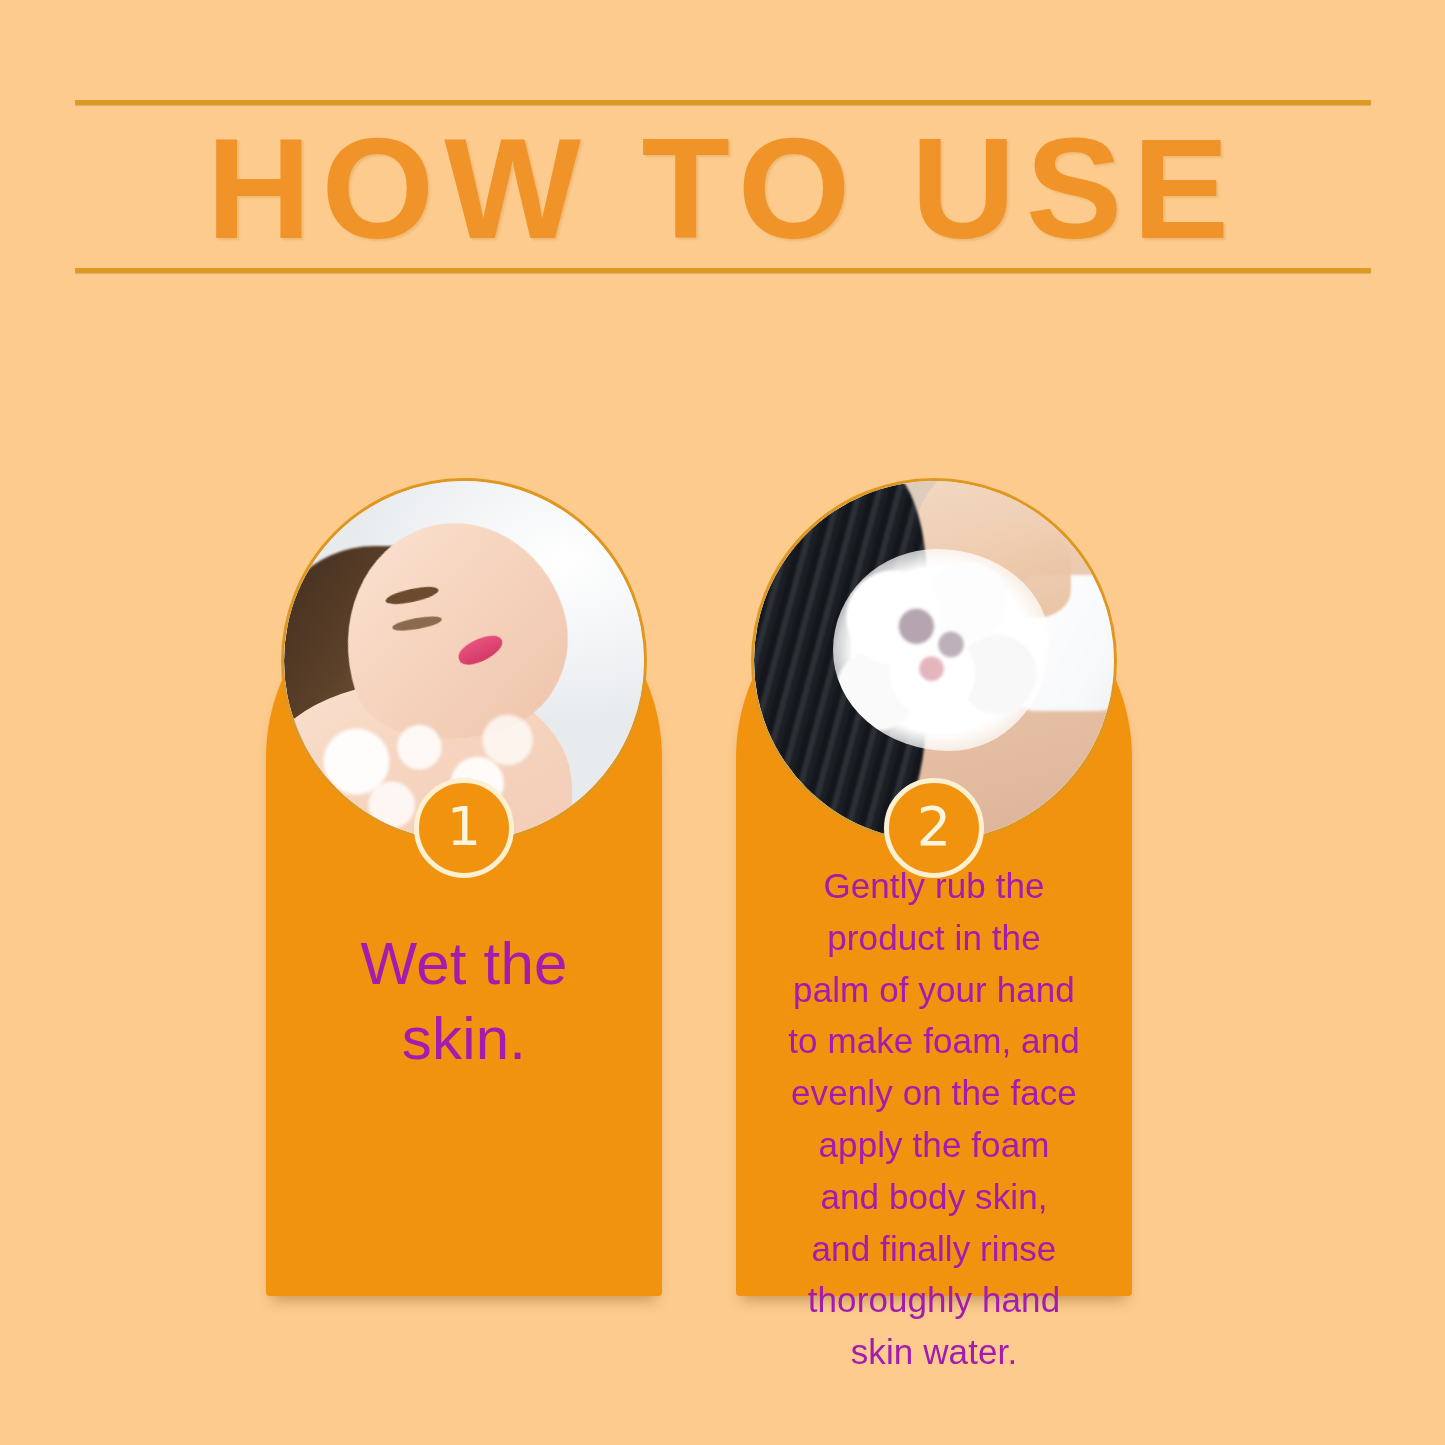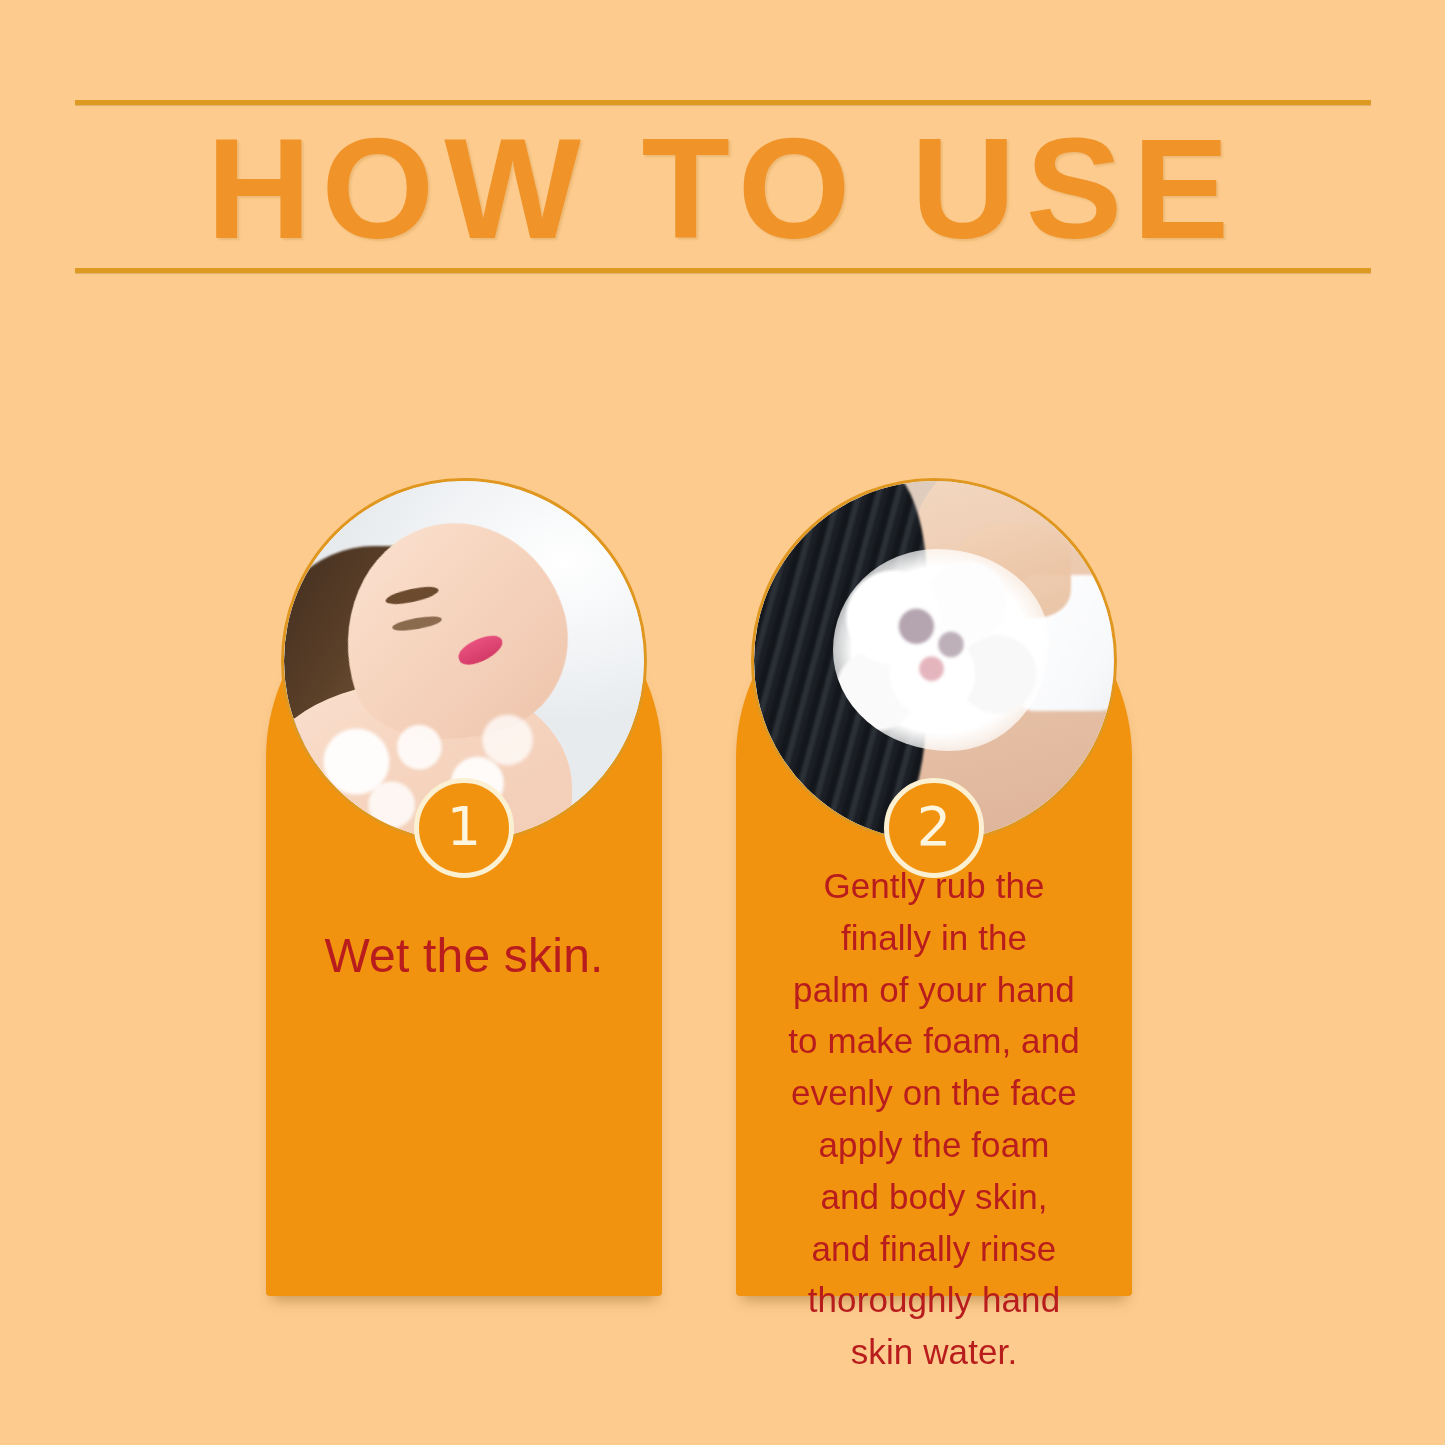--- a/index.html
+++ b/index.html
@@ -297,26 +297,26 @@
     font-family: "DejaVu Sans", sans-serif;
     margin-top: -2px;
   }
 
   
   .card-text {
     position: absolute;
     left: 24px;
     width: 348px;
     text-align: center;
-    color: #b91c1c;
+    color: #a21caf;
     z-index: 4;
   }
   .card-text-1 {
     top: 448px;
-    font-size: 48px;
+    font-size: 60px;
     line-height: 1.25;
     letter-spacing: 0.2px;
   }
   .card-text-2 {
     top: 382px;
     font-size: 35px;
     line-height: 1.48;
     letter-spacing: 0.1px;
   }
   .card-text-2 .ln { display: block; }
@@ -369,21 +369,21 @@
           <div class="p2-loofah-spots"></div>
         </div>
       </div>
 
       <div class="badge">
         <span class="badge-num">2</span>
       </div>
 
       <div class="card-text card-text-2">
           <span class="ln">Gently rub the</span>
-          <span class="ln">finally in the</span>
+          <span class="ln">product in the</span>
           <span class="ln">palm of your hand</span>
           <span class="ln">to make foam, and</span>
           <span class="ln">evenly on the face</span>
           <span class="ln">apply the foam</span>
           <span class="ln">and body skin,</span>
           <span class="ln">and finally rinse</span>
           <span class="ln">thoroughly hand</span>
           <span class="ln">skin water.</span>
         </div>
     </div>

